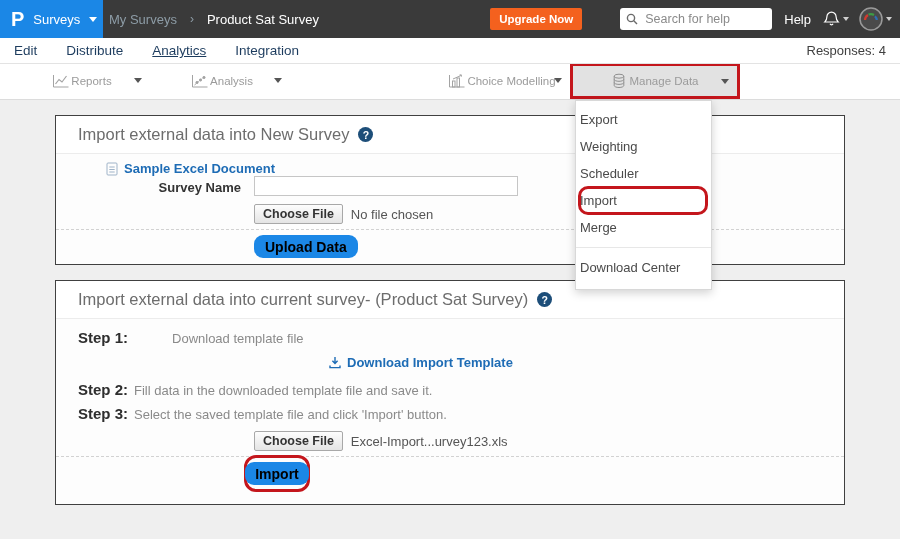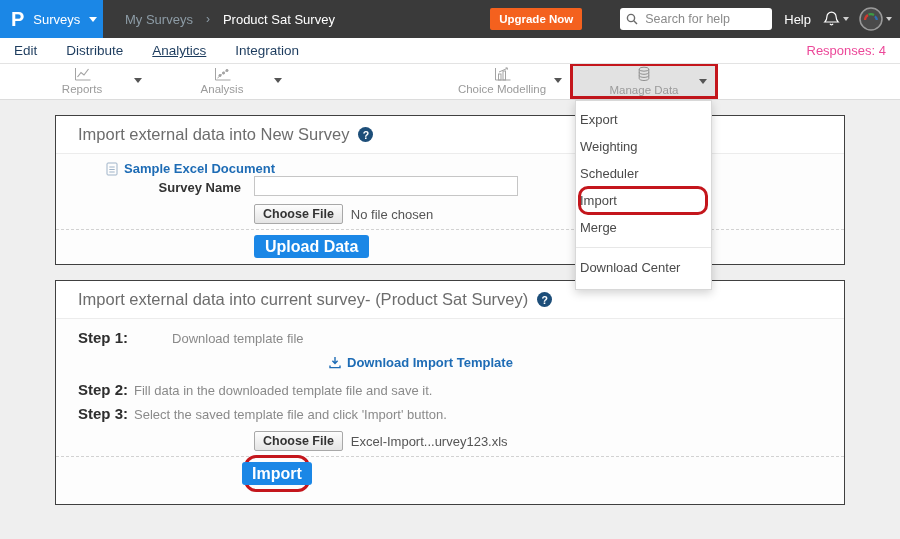--- a/index.html
+++ b/index.html
@@ -6,43 +6,43 @@
   body{font-family:"Liberation Sans",sans-serif;background:#efefef;}
   .page{position:relative;width:900px;height:539px;background:#efefef;overflow:hidden;}
 
   
   .topbar{position:absolute;left:0;top:0;width:900px;height:38px;background:#3a3a3a;display:flex;align-items:center;z-index:30;}
   .logo-block{width:103px;height:38px;background:#1b87e6;display:flex;align-items:center;padding-left:11px;box-sizing:border-box;gap:9px;cursor:pointer;}
   .logo-p{color:#fff;font-size:20px;font-weight:bold;line-height:38px;}
   .product-label{color:#fff;font-size:13px;}
   .caret{width:0;height:0;border-left:4px solid transparent;border-right:4px solid transparent;border-top:5px solid #fff;display:inline-block;}
   .caret.sm{border-left-width:3.5px;border-right-width:3.5px;border-top-width:4.5px;border-top-color:#cfcfcf;}
-  .crumbs{display:flex;align-items:center;gap:13px;margin-left:22px;font-size:13px;}
+  .crumbs{display:flex;align-items:center;gap:13px;margin-left:6px;font-size:13px;}
   .crumb-parent{color:#8d9ca6;cursor:pointer;}
   .crumb-sep{color:#8d9ca6;font-size:12px;}
   .crumb-current{color:#ffffff;}
   .topbar-spacer{flex:1;}
   .upgrade-btn{background:#f4611e;color:#fff;font-size:11.5px;font-weight:bold;height:22px;line-height:22px;padding:0 9px;border-radius:2px;margin-right:10px;cursor:pointer;}
   .searchbox{width:140px;height:22px;background:#fff;border-radius:3px;display:flex;align-items:center;padding:0 6px;gap:5px;margin-right:12px;margin-left:28px;}
   .searchbox input{border:none;outline:none;flex:1;font-size:12.5px;font-family:"Liberation Sans",sans-serif;color:#333;background:transparent;width:100px;}
   .searchbox input::placeholder{color:#8a8a8a;}
   .help-label{color:#fff;font-size:13px;margin-right:12px;cursor:pointer;}
   .bell-wrap{display:flex;align-items:center;gap:3px;margin-right:10px;cursor:pointer;}
   .avatar-wrap{display:flex;align-items:center;gap:3px;margin-right:8px;cursor:pointer;}
 
   
   .navrow{position:absolute;left:0;top:38px;width:900px;height:26px;background:#fff;border-bottom:1px solid #e3e3e3;display:flex;align-items:center;padding-left:14px;box-sizing:border-box;z-index:25;}
   .nav-item{font-size:13.5px;color:#1d3c5e;margin-right:29px;cursor:pointer;}
   .nav-item.active{text-decoration:underline;}
-  .responses{margin-left:auto;margin-right:14px;font-size:13px;color:#ec4899;}
+  .responses{margin-left:auto;margin-right:14px;font-size:13px;color:#404040;}
 
   
   .toolbar{position:absolute;left:0;top:64px;width:900px;height:35px;background:#fff;border-bottom:1px solid #dcdcdc;z-index:24;}
   .slot{position:absolute;top:0;height:34px;width:140px;cursor:pointer;}
-  .slot-inner{display:flex;flex-direction:column;align-items:center;justify-content:center;height:100%;gap:2px;}
+  .slot-inner{display:flex;flex-direction:row;align-items:center;justify-content:center;height:100%;gap:2px;}
   .slot-label{font-size:11.5px;color:#9b9b9b;}
   .slot .caret{position:absolute;right:10px;top:14px;border-top-color:#555;}
   .slot.active-slot{background:#e2e2e2;border:3px solid #c4161c;box-sizing:border-box;top:-1px;height:36px;z-index:5;}
   .slot.active-slot .caret{top:13px;right:8px;}
 
   
   .menu{position:absolute;left:575px;top:100px;width:137px;background:#fff;border:1px solid #d8d8d8;box-shadow:0 3px 9px rgba(0,0,0,.18);z-index:40;padding:5px 0 8px;box-sizing:border-box;}
   .menu-item{height:27px;line-height:27px;padding-left:4px;font-size:13px;color:#4a4a4a;position:relative;cursor:pointer;}
   .menu-divider{border-top:1px solid #e7e7e7;margin:6px 0;}
   .import-ring{position:absolute;left:2px;right:3px;top:-1px;bottom:-1px;border:3px solid #c4161c;border-radius:10px;pointer-events:none;}
@@ -57,21 +57,21 @@
   .blue-link{color:#1e6cb5;font-size:13px;font-weight:bold;display:inline-flex;align-items:center;gap:6px;cursor:pointer;padding-left:28px;}
   .sample-row{position:absolute;left:22px;top:45px;}
   .sn-label{position:absolute;left:0;top:64px;width:185px;text-align:right;font-size:13px;font-weight:bold;color:#333;}
   .sn-input{position:absolute;left:198px;top:60px;width:254px;height:18px;border:1px solid #c6c6c6;background:#fff;font-size:13px;padding:0 4px;font-family:"Liberation Sans",sans-serif;}
   .file-row1{position:absolute;left:198px;top:88px;}
   .file-row{display:flex;align-items:center;gap:8px;}
   .file-btn{background:linear-gradient(#fdfdfd,#e4e4e4);border:1px solid #a8a8a8;border-radius:2px;font-size:12.5px;font-weight:bold;color:#333;padding:2px 8px;cursor:pointer;white-space:nowrap;}
   .file-status{font-size:13px;color:#555;}
   .dashed{position:absolute;left:0;right:0;border-top:1px dashed #d2d2d2;}
   .d1{top:113px;}
-  .blue-btn{background:#1b87e6;color:#ffffff;font-size:16px;font-weight:bold;border:none;border-radius:3px;cursor:pointer;font-family:"Liberation Sans",sans-serif;}
+  .blue-btn{background:#1b87e6;color:#000000;font-size:14px;font-weight:bold;border:none;border-radius:9px;cursor:pointer;font-family:"Liberation Sans",sans-serif;}
   .upload-btn{position:absolute;left:198px;top:119px;height:23px;padding:0 11px;}
 
   .step-row{position:absolute;left:22px;display:flex;align-items:baseline;gap:6px;}
   .step-label{font-size:15px;font-weight:bold;color:#2e2e2e;}
   .step-text{font-size:13px;color:#8a8a8a;}
   .s1{top:48px;gap:44px;} .s2{top:100px;} .s3{top:124px;}
   .dl-row{position:absolute;left:245px;top:74px;}
   .file-row2{position:absolute;left:198px;top:150px;}
   .d2{top:175px;}
   .import-wrap{position:absolute;left:188px;top:174px;width:66px;height:37px;border:3px solid #c4161c;border-radius:12px;box-sizing:border-box;display:flex;align-items:center;justify-content:center;}
@@ -172,21 +172,21 @@
               <path d="M1.5 1v12h15"></path>
               <rect x="4.5" y="7" width="2.5" height="6"></rect>
               <rect x="9" y="4" width="2.5" height="9"></rect>
               <path d="M5 5l8-3.5M11.5 1l1.8-.2.2 1.8" stroke-width="1"></path>
             </svg>
         </span>
         <span class="slot-label">Choice Modelling</span>
       </div>
       <span class="caret"></span>
     </div>
-    <div class="slot active-slot" style="left:570px;width:148px;">
+    <div class="slot active-slot" style="left:570px;width:170px;">
       <div class="slot-inner">
         <span>
           <svg width="16" height="16" viewBox="0 0 16 16" fill="none" stroke="#8f8f8f">
               <ellipse cx="8" cy="3.2" rx="4.8" ry="2"></ellipse>
               <path d="M3.2 3.2v3.1c0 1.1 2.1 2 4.8 2s4.8-.9 4.8-2V3.2"></path>
               <path d="M3.2 6.3v3.1c0 1.1 2.1 2 4.8 2s4.8-.9 4.8-2V6.3"></path>
               <path d="M3.2 9.4v3.1c0 1.1 2.1 2 4.8 2s4.8-.9 4.8-2V9.4"></path>
             </svg>
         </span>
         <span class="slot-label">Manage Data</span>

